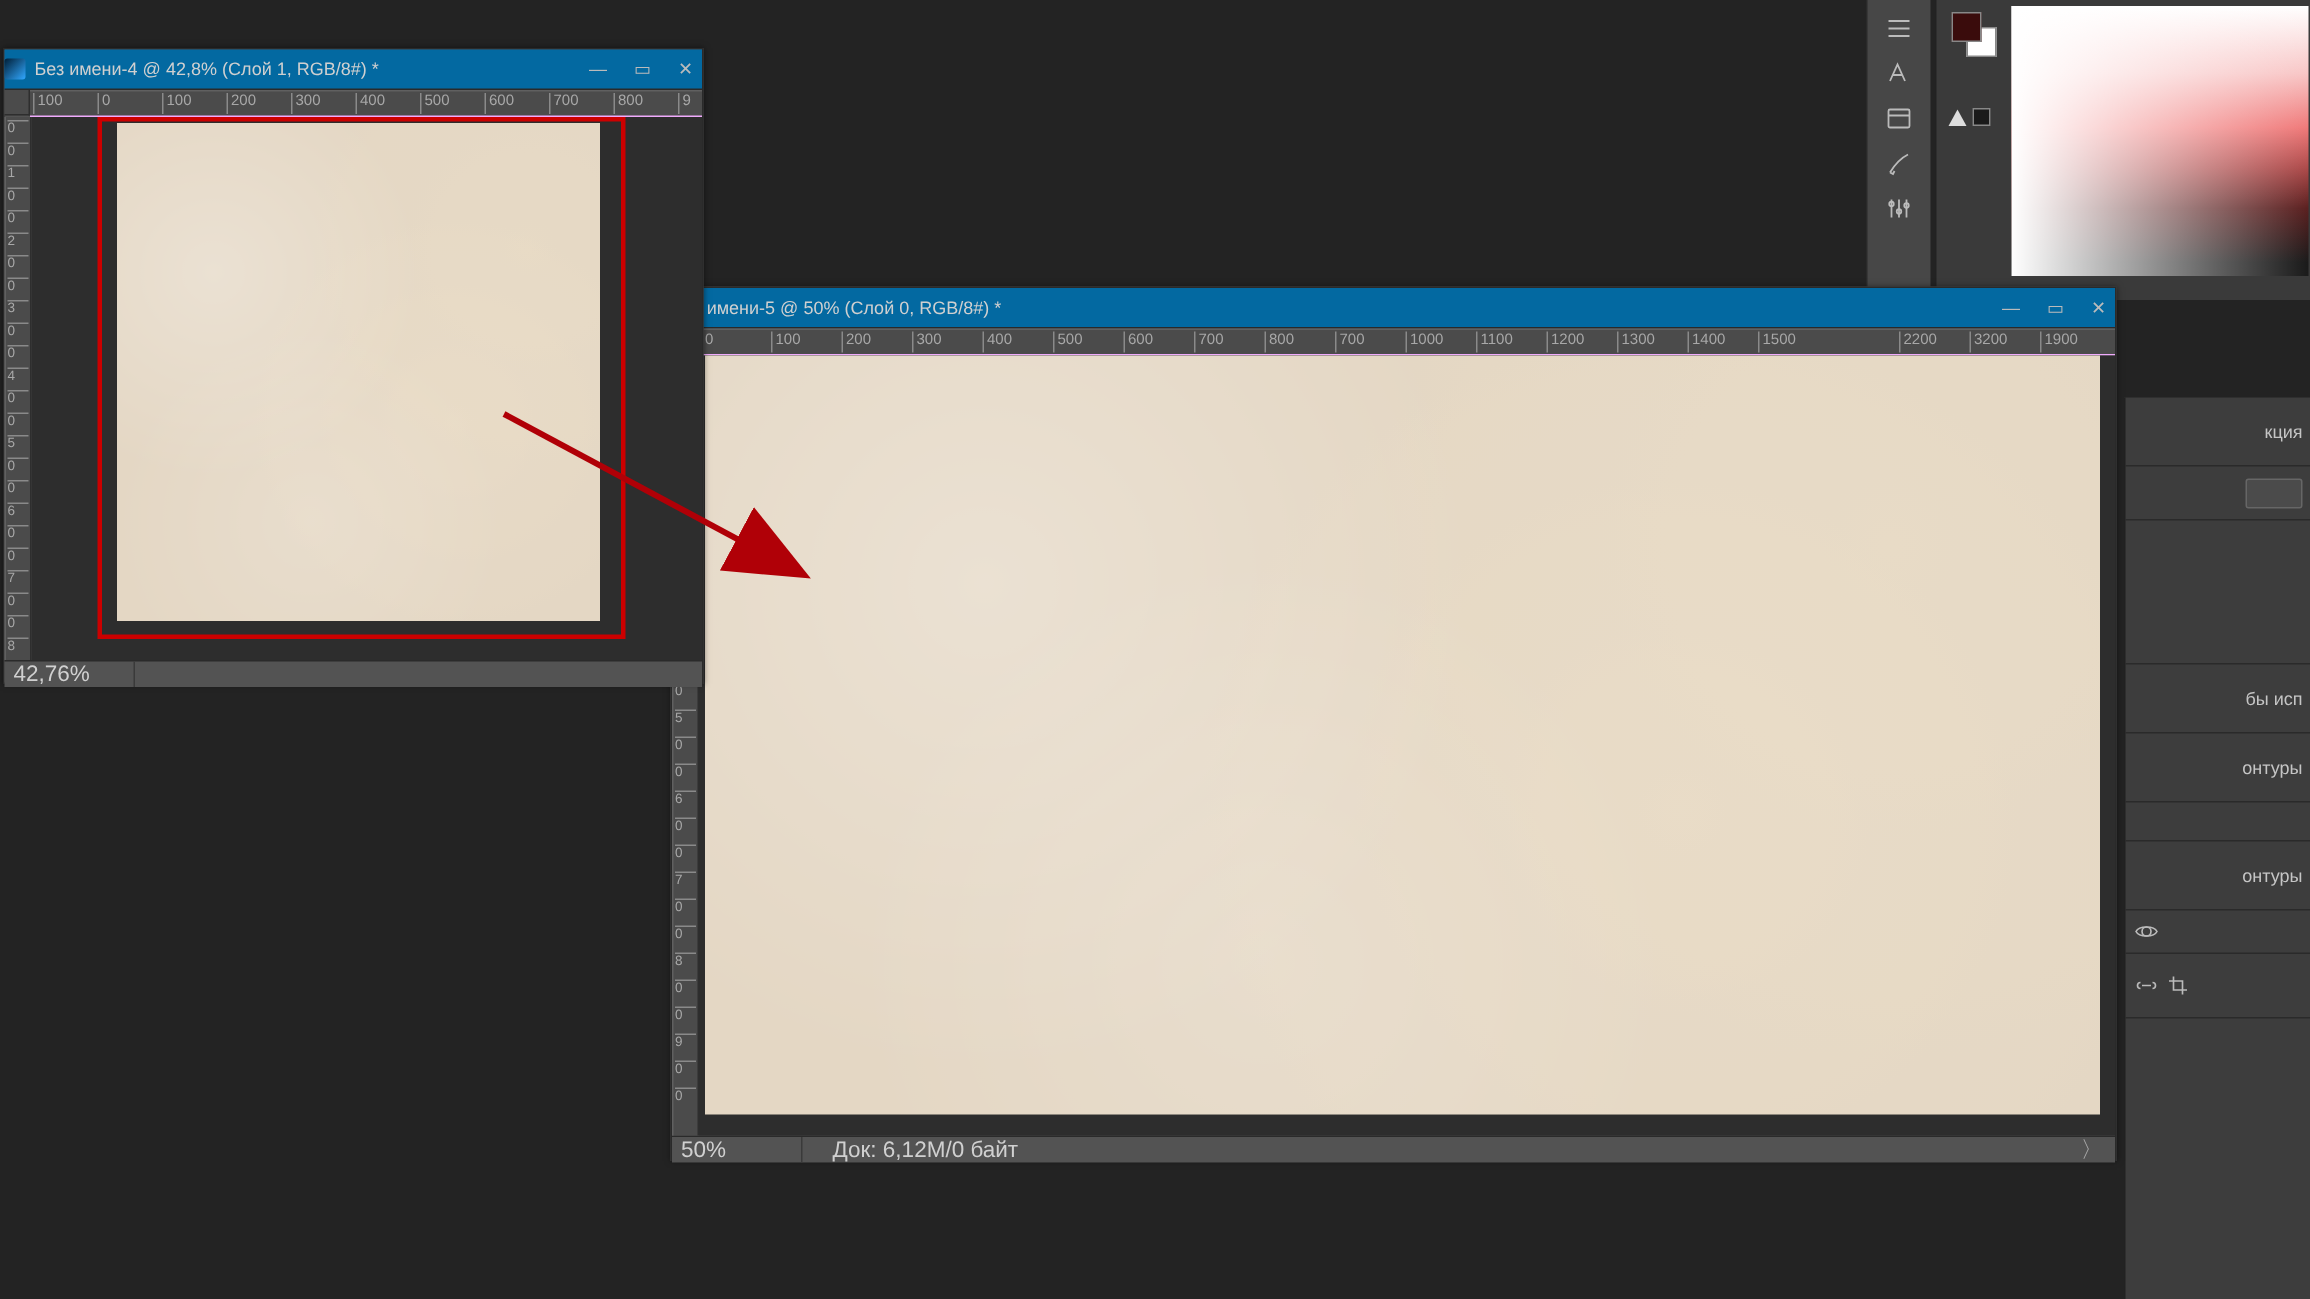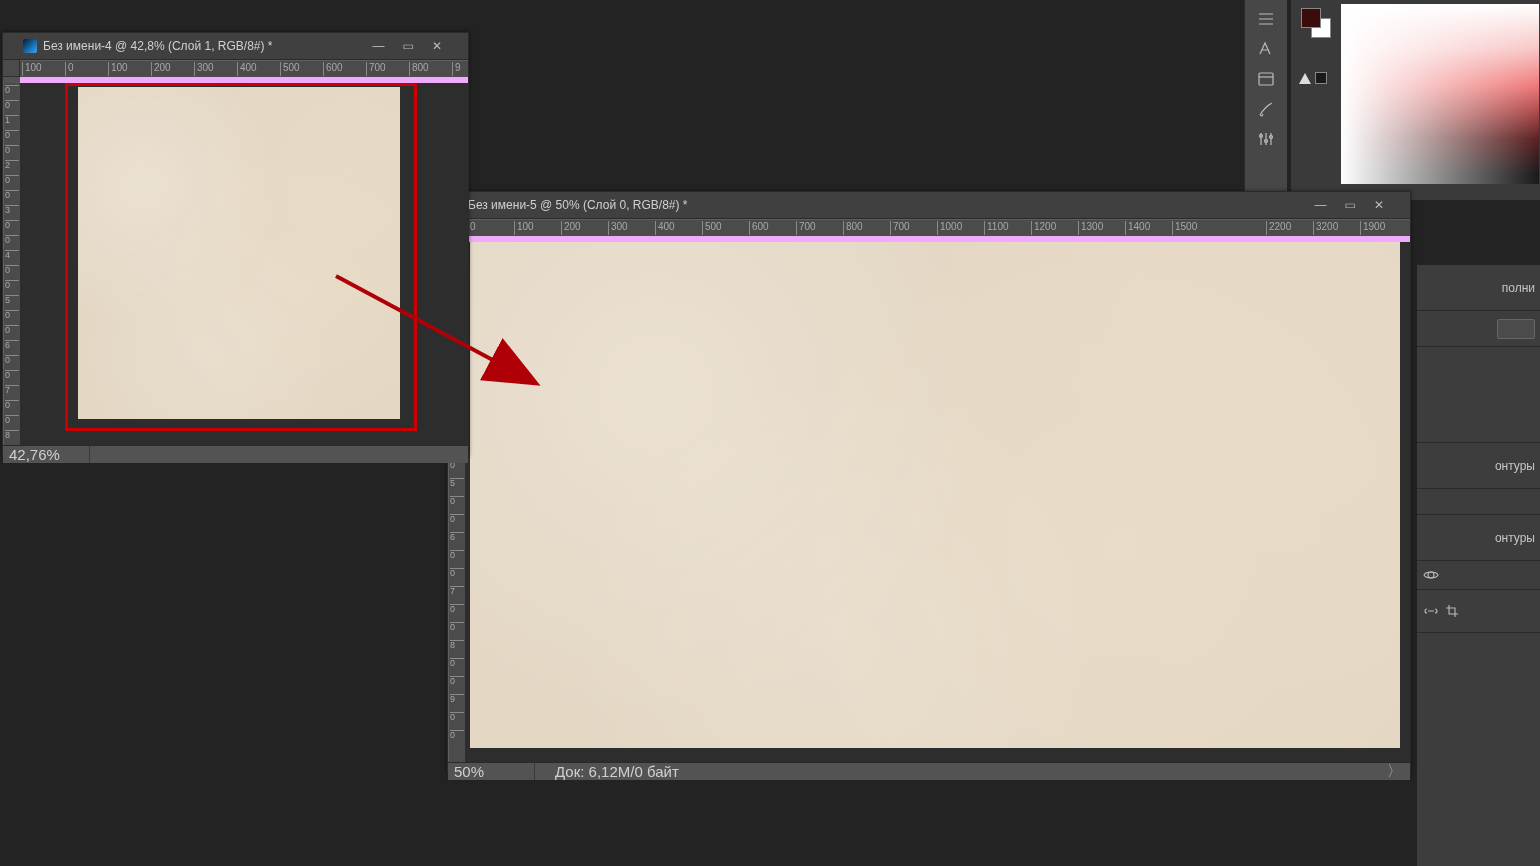--- a/index.html
+++ b/index.html
@@ -1,22 +1,22 @@
 <!DOCTYPE html>
 <html><head>
 <meta charset="utf-8">
 <style>
   html,body{margin:0;padding:0;width:1540px;height:866px;background:#232323;font-family:Tahoma,Arial,sans-serif;font-size:12px;color:#c0c0c0;overflow:hidden;position:relative}
   .window{position:absolute;background:#535353;border:1px solid #2a2a2a;box-shadow:0 0 4px rgba(0,0,0,.5)}
-  .titlebar{height:26px;background:#404040;display:flex;align-items:center;padding:0 20px;border-bottom:1px solid #2a2a2a;position:relative}
+  .titlebar{height:26px;background:#0369a1;display:flex;align-items:center;padding:0 0;border-bottom:1px solid #2a2a2a;position:relative}
   .titlebar .ps-icon{width:14px;height:14px;background:linear-gradient(135deg,#001e36,#31a8ff);border-radius:2px;margin-right:6px}
   .titlebar .title{flex:1;color:#d0d0d0;font-size:12px;white-space:nowrap;overflow:hidden}
   .winbtns{display:flex;gap:18px;margin-left:auto;padding-right:6px}
   .winbtn{color:#bbb;font-size:12px;cursor:pointer;line-height:1}
-  .ruler-h{height:16px;background:#4b4b4b;border-top:1px solid #606060;border-bottom:6px solid #f0abfc;position:relative;overflow:hidden;color:#a8a8a8;font-size:10px}
+  .ruler-h{height:16px;background:#4b4b4b;border-top:1px solid #606060;border-bottom:1px solid #f0abfc;position:relative;overflow:hidden;color:#a8a8a8;font-size:10px}
   .ruler-h .tick{position:absolute;top:1px;border-left:1px solid #8a8a8a;height:14px;padding-left:2px}
   .ruler-v{width:16px;background:#4b4b4b;border-right:1px solid #2e2e2e;border-left:1px solid #606060;position:relative;overflow:hidden;color:#a8a8a8;font-size:10px}
   .ruler-v .tick{position:absolute;left:1px;border-top:1px solid #8a8a8a;width:14px;padding-top:1px;writing-mode:horizontal-tb;font-size:9px;line-height:6px}
   .work{display:flex;flex:1}
   .body{display:flex;flex-direction:column;height:calc(100% - 26px)}
   .canvas-wrap{position:relative;flex:1;background:#2d2d2d}
   .canvas{position:absolute;background:#e4d7c4;background-image:
      radial-gradient(circle at 20% 30%,rgba(255,255,255,.25),transparent 40%),
      radial-gradient(circle at 70% 60%,rgba(200,175,150,.25),transparent 50%),
      radial-gradient(circle at 40% 80%,rgba(255,255,255,.15),transparent 40%),
@@ -97,26 +97,29 @@
         <path d="M4 3v12M9 3v12M14 3v12"></path>
         <circle cx="4" cy="6" r="1.5"></circle>
         <circle cx="9" cy="11" r="1.5"></circle>
         <circle cx="14" cy="7" r="1.5"></circle>
       </svg>
     </div>
 </div>
 
 <div class="right-tabs" style="top:265px;left:1416px;">
   <div class="row">
-      <span>полни</span>
+      <span>кция</span>
     </div>
   <div class="row" style="height:35px">
      <div style="width:36px;height:18px;border:1px solid #666;border-radius:2px;background:#4b4b4b"></div>
   </div>
   <div class="row tall"></div>
+  <div class="row">
+      <span>бы исп</span>
+    </div>
   <div class="row">
       <span>онтуры</span>
     </div>
   <div class="row" style="height:25px"></div>
   <div class="row">
       <span>онтуры</span>
     </div>
   <div class="row" style="height:28px">
     <div class="icons">
       <svg class="mini" viewBox="0 0 16 14">

